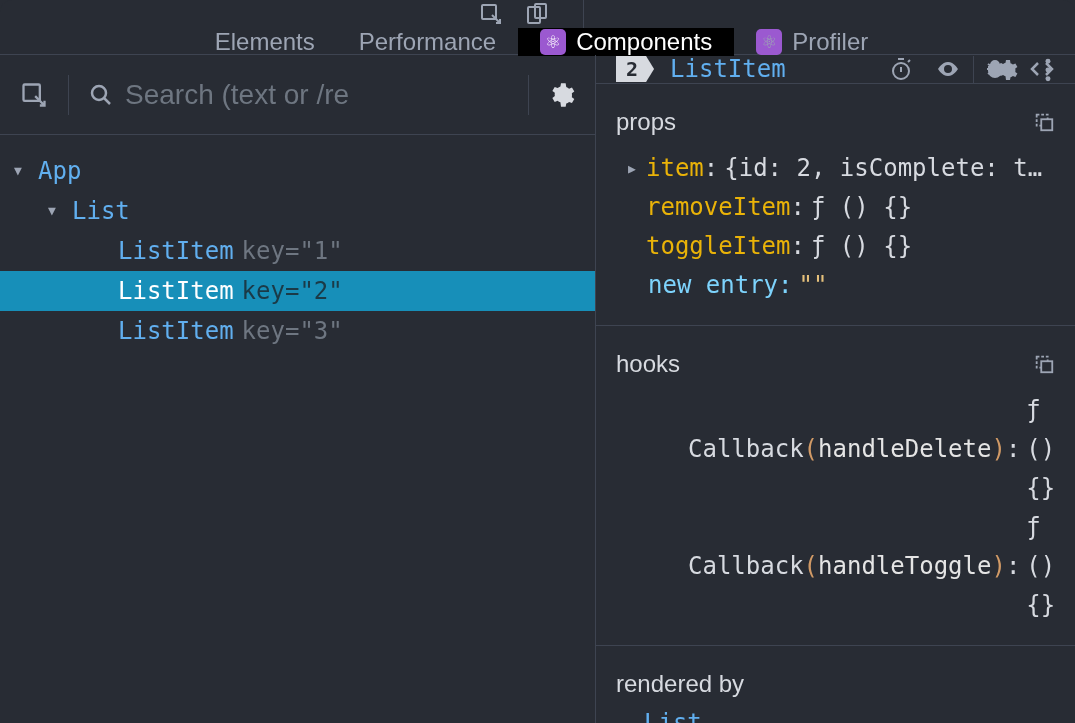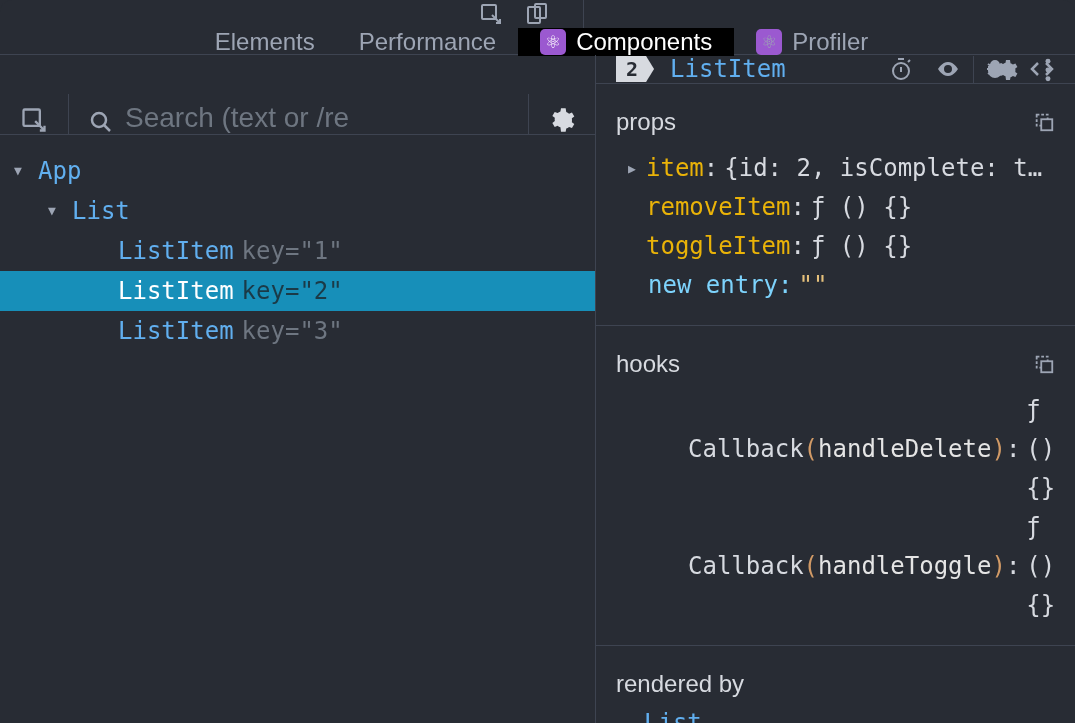--- a/index.html
+++ b/index.html
@@ -89,21 +89,21 @@
     
     .left-panel {
       width: 596px;
       border-right: 1px solid #3e4451;
       display: flex;
       flex-direction: column;
     }
     .search-bar {
       height: 80px;
       display: flex;
-      align-items: flex-end;
+      align-items: center;
       padding: 0 20px;
       border-bottom: 1px solid #3e4451;
     }
     .search-left-icon {
       color: #9da5b4;
       margin-right: 20px;
     }
     .search-divider {
       width: 1px;
       height: 40px;

